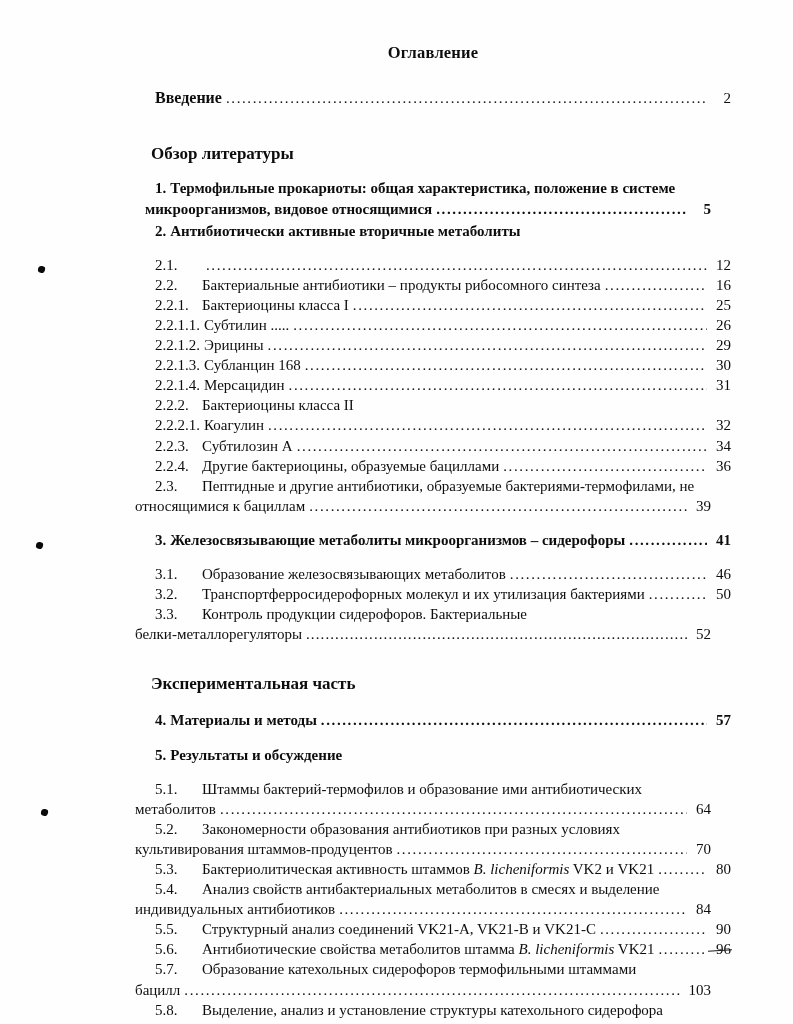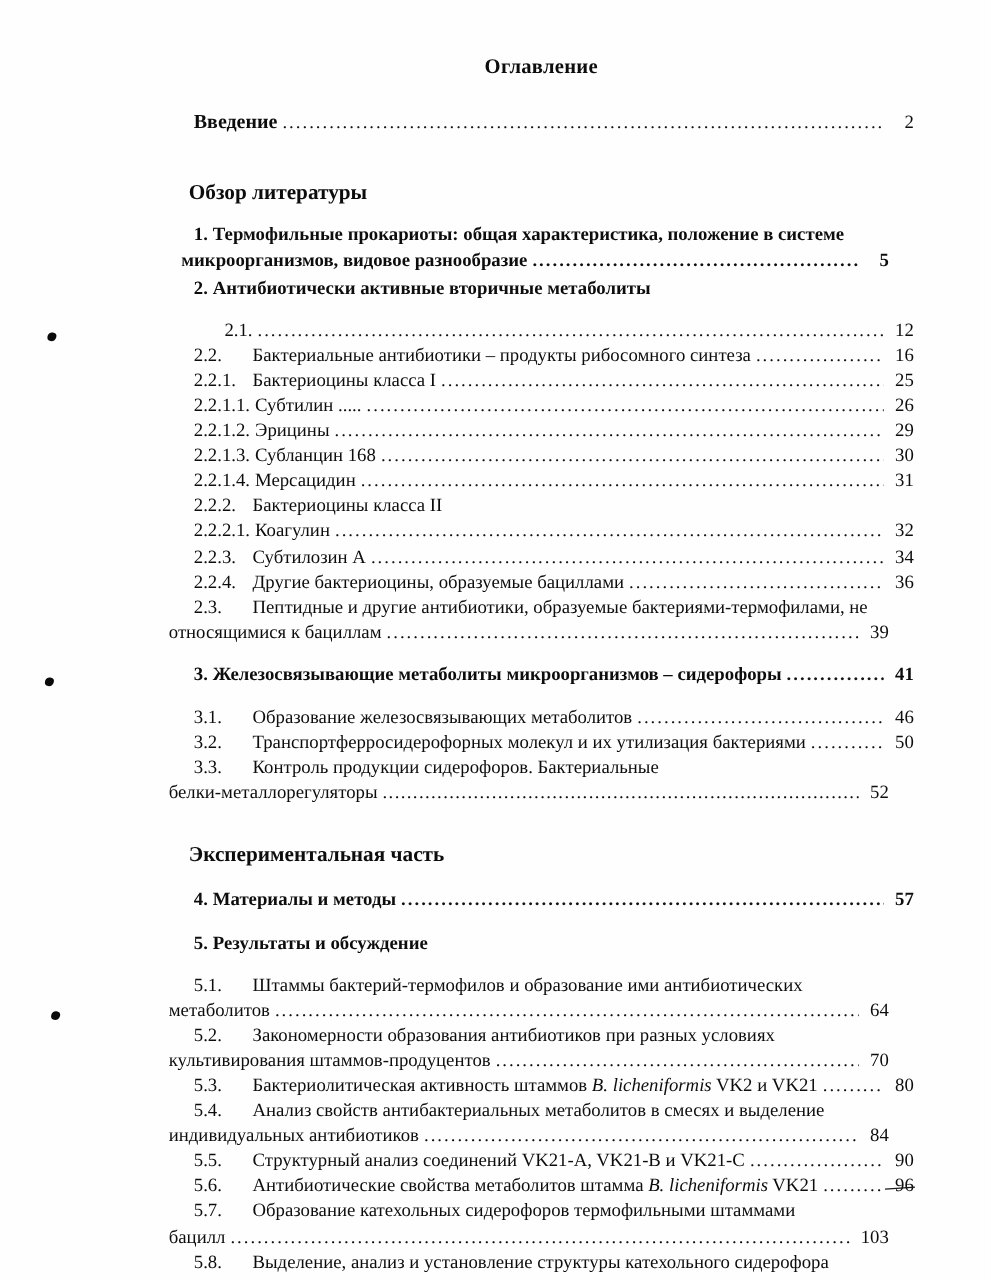--- a/index.html
+++ b/index.html
@@ -172,35 +172,35 @@
     <div class="sp-18"></div>
 
     <div class="part-heading">Обзор литературы</div>
 
     <div class="wrap-block major ind-1">
       <div class="first-line">
         <span class="num">1.</span>
         <span class="label" style="margin-left:4px;">Термофильные прокариоты: общая характеристика, положение в системе</span>
       </div>
       <div class="second-line">
-        <span class="label2">микроорганизмов, видовое разнообразие</span>
+        <span class="label2">микроорганизмов, видовое относящимися</span>
         <span class="leader"></span>
         <span class="pg">5</span>
       </div>
     </div>
 
     <div class="row no-leader major ind-2" style="margin-top:2px;">
       <span class="num">2.</span>
       <span class="label" style="margin-left:4px;">Антибиотически активные вторичные метаболиты</span>
     </div>
 
     <div class="sp-14"></div>
 
     <div class="row ind-2">
-      <span class="num" style="display:inline-block;width:47px;text-align:right;">2.1.</span>
+      <span class="num" style="display:inline-block;width:47px;">2.1.</span>
       <span class="leader"></span>
       <span class="pg">12</span>
     </div>
 
     <div class="row ind-2">
       <span class="num" style="display:inline-block;width:47px;">2.2.</span>
       <span class="label">Бактериальные антибиотики – продукты рибосомного синтеза</span>
       <span class="leader"></span>
       <span class="pg">16</span>
     </div>

